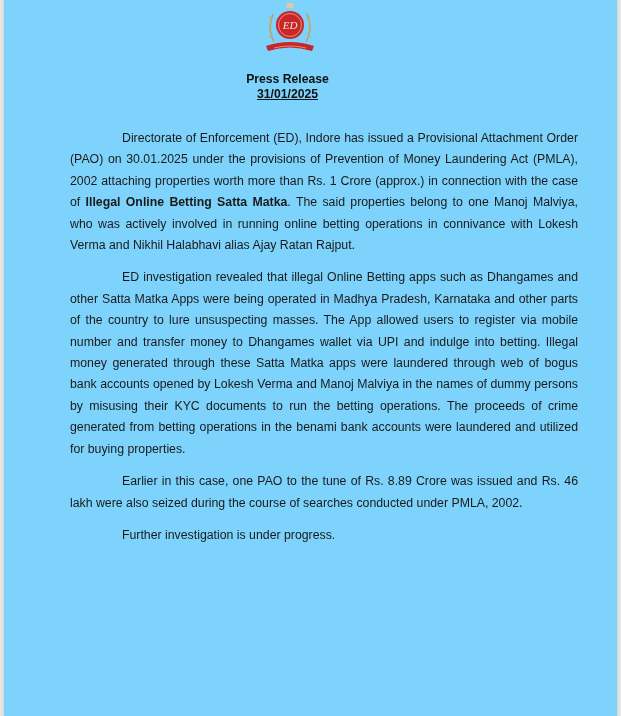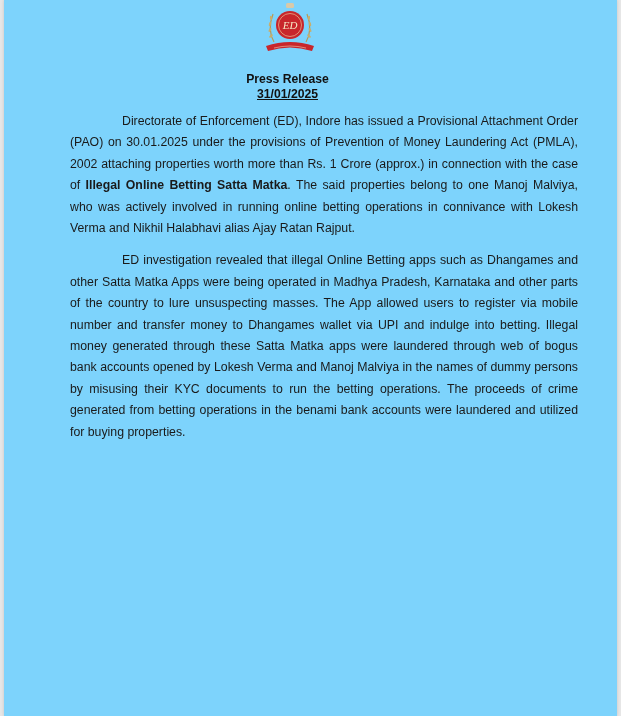--- a/index.html
+++ b/index.html
@@ -16,21 +16,21 @@
   .logo {
     position: absolute; left: 258px; top: 2px; width: 56px; height: 54px;
   }
   .title {
     position: absolute; left: 0; width: 621px; text-align: center;
     font-weight: bold; font-size: 12.2px; color: #111;
   }
   .title.t1 { top: 72px; margin-left: -27px; }
   .title.t2 { top: 87px; margin-left: -27px; text-decoration: underline; }
   .body {
-    position: absolute; left: 66px; top: 111px; width: 508px;
+    position: absolute; left: 66px; top: 128px; width: 508px;
     font-size: 12.3px; line-height: 21.4px; color: #1a1a1a;
     text-align: justify;
   }
   .body p { margin: 0 0 11px 0; text-indent: 52px; }
   .body b { font-weight: bold; }
 </style>
 </head>
 <body>
 
 <div class="page">
@@ -61,14 +61,16 @@
     <path d="M4 44 Q28 36 52 44 L50 49 Q28 42 6 49 Z" fill="#c8262b"></path>
     <path d="M12 46 Q28 42 44 46" stroke="#f6e7c4" stroke-width="0.5" fill="none"></path>
   </svg>
 
   <div class="title t1">Press Release</div>
   <div class="title t2">31/01/2025</div>
 
   <div class="body">
     <p><span>Directorate of Enforcement (ED), Indore has issued a Provisional Attachment Order (PAO) on 30.01.2025 under the provisions of Prevention of Money Laundering Act (PMLA), 2002 attaching properties worth more than Rs. 1 Crore (approx.) in connection with the case of </span><b>Illegal Online Betting Satta Matka</b><span>. The said properties belong to one Manoj Malviya, who was actively involved in running online betting operations in connivance with Lokesh Verma and Nikhil Halabhavi alias Ajay Ratan Rajput.</span></p>
     <p>ED investigation revealed that illegal Online Betting apps such as Dhangames and other Satta Matka Apps were being operated in Madhya Pradesh, Karnataka and other parts of the country to lure unsuspecting masses. The App allowed users to register via mobile number and transfer money to Dhangames wallet via UPI and indulge into betting. Illegal money generated through these Satta Matka apps were laundered through web of bogus bank accounts opened by Lokesh Verma and Manoj Malviya in the names of dummy persons by misusing their KYC documents to run the betting operations. The proceeds of crime generated from betting operations in the benami bank accounts were laundered and utilized for buying properties.</p>
+    <p>Earlier in this case, one PAO to the tune of Rs. 8.89 Crore was issued and Rs. 46 lakh were also seized during the course of searches conducted under PMLA, 2002.</p>
+    <p>Further investigation is under progress.</p>
   </div>
 </div>
 
 </body></html>

